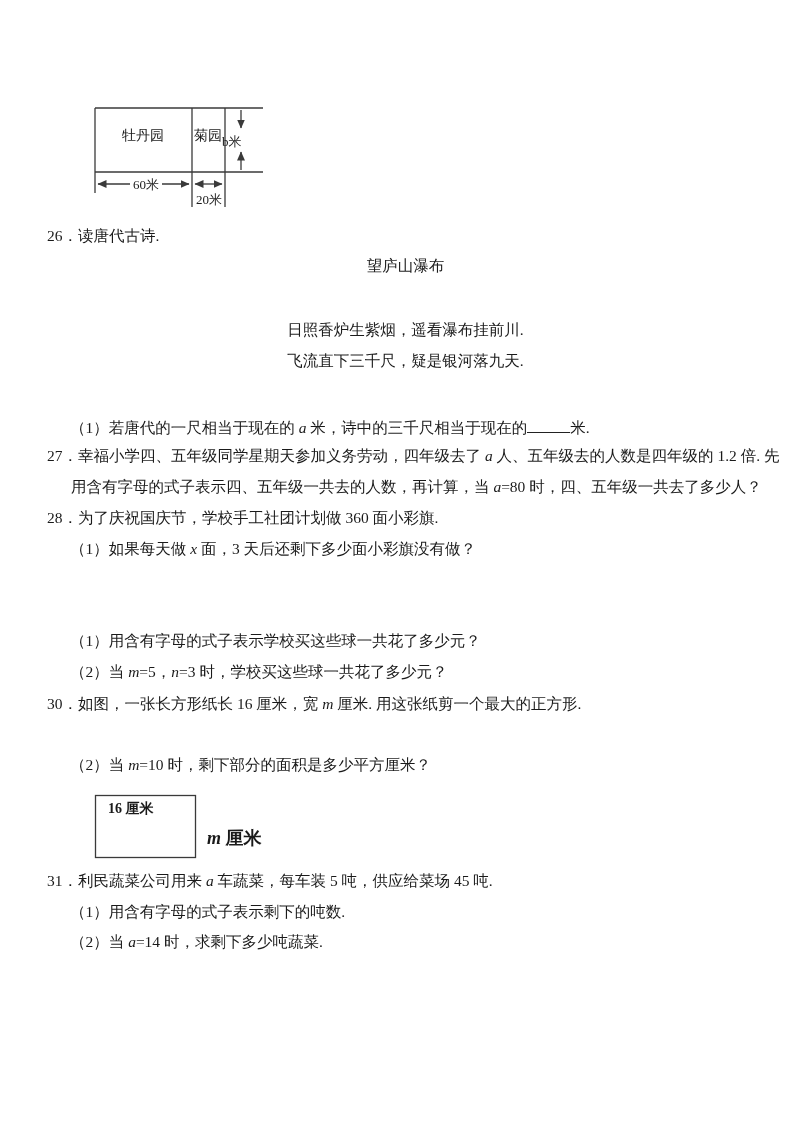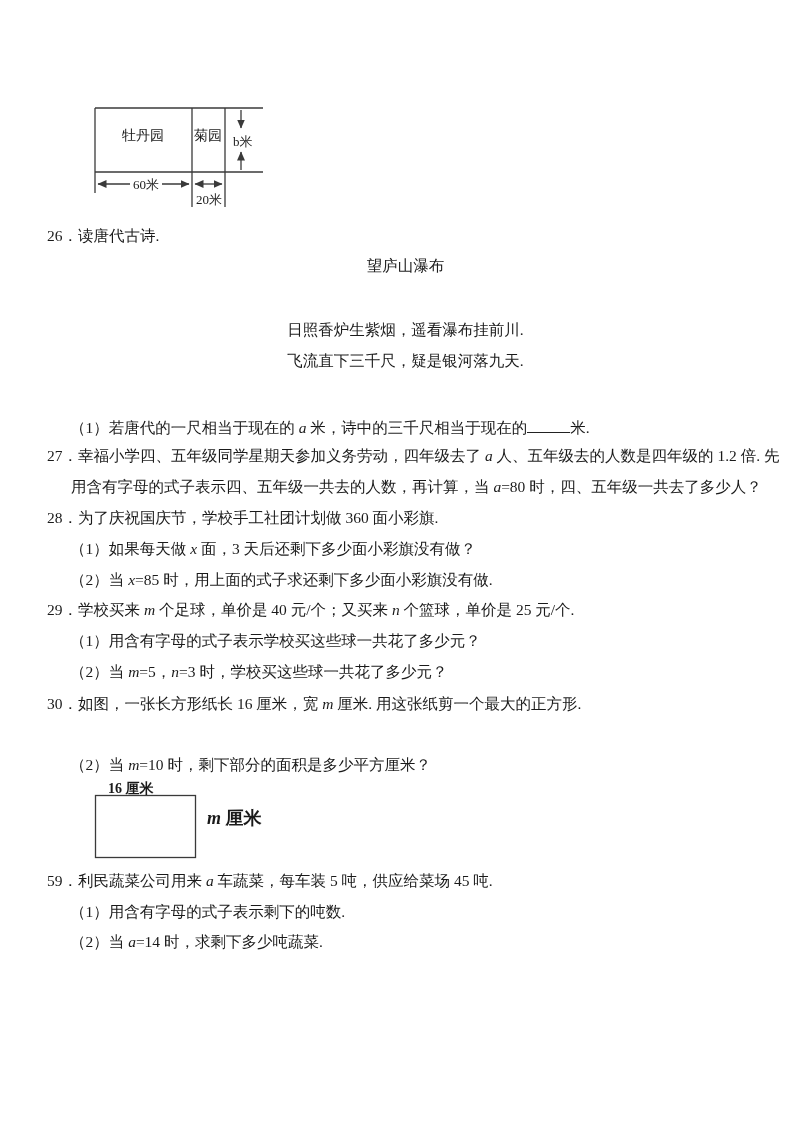--- a/index.html
+++ b/index.html
@@ -13,21 +13,21 @@
   .sg-n{font-style:normal;}
   .sg-i{font-style:italic;}
   .sg-b{font-weight:bold;}
   .sg-bi{font-weight:bold;font-style:italic;}
   .sg-u{display:inline-block;width:43px;height:0.95em;border-bottom:1.3px solid #222;}
   .dg{position:absolute;}
   .dg line,.dg rect{stroke:#3a3a3a;stroke-width:1.3;fill:none;}
   .dlab{position:absolute;white-space:nowrap;line-height:15px;z-index:2;}
   .dlab.small{font-size:13px;}
   .dlab.med{font-size:14px;}
-  .dlab.bold{font-weight:bold;}
+  .dlab.bold{font-weight:bold;margin-top:20px;}
   .whitebg{background:#ffffff;padding:0 3px;}
 </style>
 </head>
 <body>
 
 <div class="page">
 
   <svg class="dg" style="left:88px;top:100px;" width="182" height="112">
     <defs>
       <marker id="mA" markerWidth="10" markerHeight="8" refX="8.5" refY="4" orient="auto-start-reverse" markerUnits="userSpaceOnUse">
@@ -45,47 +45,45 @@
       <line x1="153" y1="10" x2="153" y2="28" marker-end="url(#mA)"></line>
       <line x1="153" y1="70" x2="153" y2="52" marker-end="url(#mA)"></line>
     </g>
     <g>
       <line x1="10" y1="84" x2="101" y2="84" marker-start="url(#mA)" marker-end="url(#mA)"></line>
       <line x1="107" y1="84" x2="134" y2="84" marker-start="url(#mA)" marker-end="url(#mA)"></line>
     </g>
   </svg>
   <div class="dlab med" style="left:122px;top:128px;">牡丹园</div>
   <div class="dlab med" style="left:194px;top:128px;">菊园</div>
-  <div class="dlab small" style="left:233px;top:134px;">b米</div>
+  <div class="dlab small" style="left:222px;top:134px;">b米</div>
   <div class="dlab small whitebg" style="left:130px;top:177px;">60米</div>
   <div class="dlab small" style="left:196px;top:192px;">20米</div>
 
   <div class="ln" style="left:47px;top:227px;"><span class="sg-n">26．读唐代古诗.</span></div>
   <div class="ln ctr" style="top:257px;">望庐山瀑布</div>
   <div class="ln ctr" style="top:352px;">飞流直下三千尺，疑是银河落九天.</div>
   <div class="ln ctr" style="top:321px;">日照香炉生紫烟，遥看瀑布挂前川.</div>
   <div class="ln" style="left:70px;top:385px;margin-top:32px;"><span class="sg-n">（1）若唐代的一尺相当于现在的 </span><span class="sg-i">a</span><span class="sg-n"> 米，诗中的三千尺相当于现在的</span><span class="sg-u"></span><span class="sg-n">米.</span></div>
 
   <div class="ln" style="left:47px;top:447px;text-align:center;"><span class="sg-n">27．幸福小学四、五年级同学星期天参加义务劳动，四年级去了 </span><span class="sg-i">a</span><span class="sg-n"> 人、五年级去的人数是四年级的 1.2 倍. 先</span></div>
   <div class="ln" style="left:71px;top:478px;"><span class="sg-n">用含有字母的式子表示四、五年级一共去的人数，再计算，当 </span><span class="sg-i">a</span><span class="sg-n">=80 时，四、五年级一共去了多少人？</span></div>
 
   <div class="ln" style="left:47px;top:509px;"><span class="sg-n">28．为了庆祝国庆节，学校手工社团计划做 360 面小彩旗.</span></div>
   <div class="ln" style="left:70px;top:540px;"><span class="sg-n">（1）如果每天做 </span><span class="sg-i">x</span><span class="sg-n"> 面，3 天后还剩下多少面小彩旗没有做？</span></div>
-  <div class="ln" style="left:70px;top:571px;"><span class="sg-n">（2）当 </span><span class="sg-i">x</span><span class="sg-n">=85 时，用上面的式子求还剩下多少面小彩旗没有做.</span></div>
 
-  <div class="ln" style="left:47px;top:601px;"><span class="sg-n">29．学校买来 </span><span class="sg-i">m</span><span class="sg-n"> 个足球，单价是 40 元/个；又买来 </span><span class="sg-i">n</span><span class="sg-n"> 个篮球，单价是 25 元/个.</span></div>
   <div class="ln" style="left:70px;top:632px;"><span class="sg-n">（1）用含有字母的式子表示学校买这些球一共花了多少元？</span></div>
   <div class="ln" style="left:70px;top:663px;"><span class="sg-n">（2）当 </span><span class="sg-i">m</span><span class="sg-n">=5，</span><span class="sg-i">n</span><span class="sg-n">=3 时，学校买这些球一共花了多少元？</span></div>
 
   <div class="ln" style="left:47px;top:695px;"><span class="sg-n">30．如图，一张长方形纸长 16 厘米，宽 </span><span class="sg-i">m</span><span class="sg-n"> 厘米. 用这张纸剪一个最大的正方形.</span></div>
   <div class="ln" style="left:70px;top:756px;"><span class="sg-n">（2）当 </span><span class="sg-i">m</span><span class="sg-n">=10 时，剩下部分的面积是多少平方厘米？</span></div>
 
   <svg class="dg" style="left:90px;top:780px;" width="120" height="85">
     <rect x="5.5" y="15.5" width="100" height="62"></rect>
   </svg>
   <div class="dlab med bold" style="left:108px;top:781px;"><span class="sg-b">16 厘米</span></div>
   <div class="dlab bold" style="left:207px;top:811px;font-size:18px;"><span class="sg-bi">m</span><span class="sg-b"> 厘米</span></div>
 
-  <div class="ln" style="left:47px;top:872px;"><span class="sg-n">59．利民蔬菜公司用来 </span><span class="sg-i">a</span><span class="sg-n"> 车蔬菜，每车装 5 吨，供应给菜场 45 吨.</span></div>
+  <div class="ln" style="left:47px;top:872px;"><span class="sg-n">31．利民蔬菜公司用来 </span><span class="sg-i">a</span><span class="sg-n"> 车蔬菜，每车装 5 吨，供应给菜场 45 吨.</span></div>
   <div class="ln" style="left:70px;top:903px;"><span class="sg-n">（1）用含有字母的式子表示剩下的吨数.</span></div>
   <div class="ln" style="left:70px;top:933px;"><span class="sg-n">（2）当 </span><span class="sg-i">a</span><span class="sg-n">=14 时，求剩下多少吨蔬菜.</span></div>
 
 </div>
 
 </body></html>

